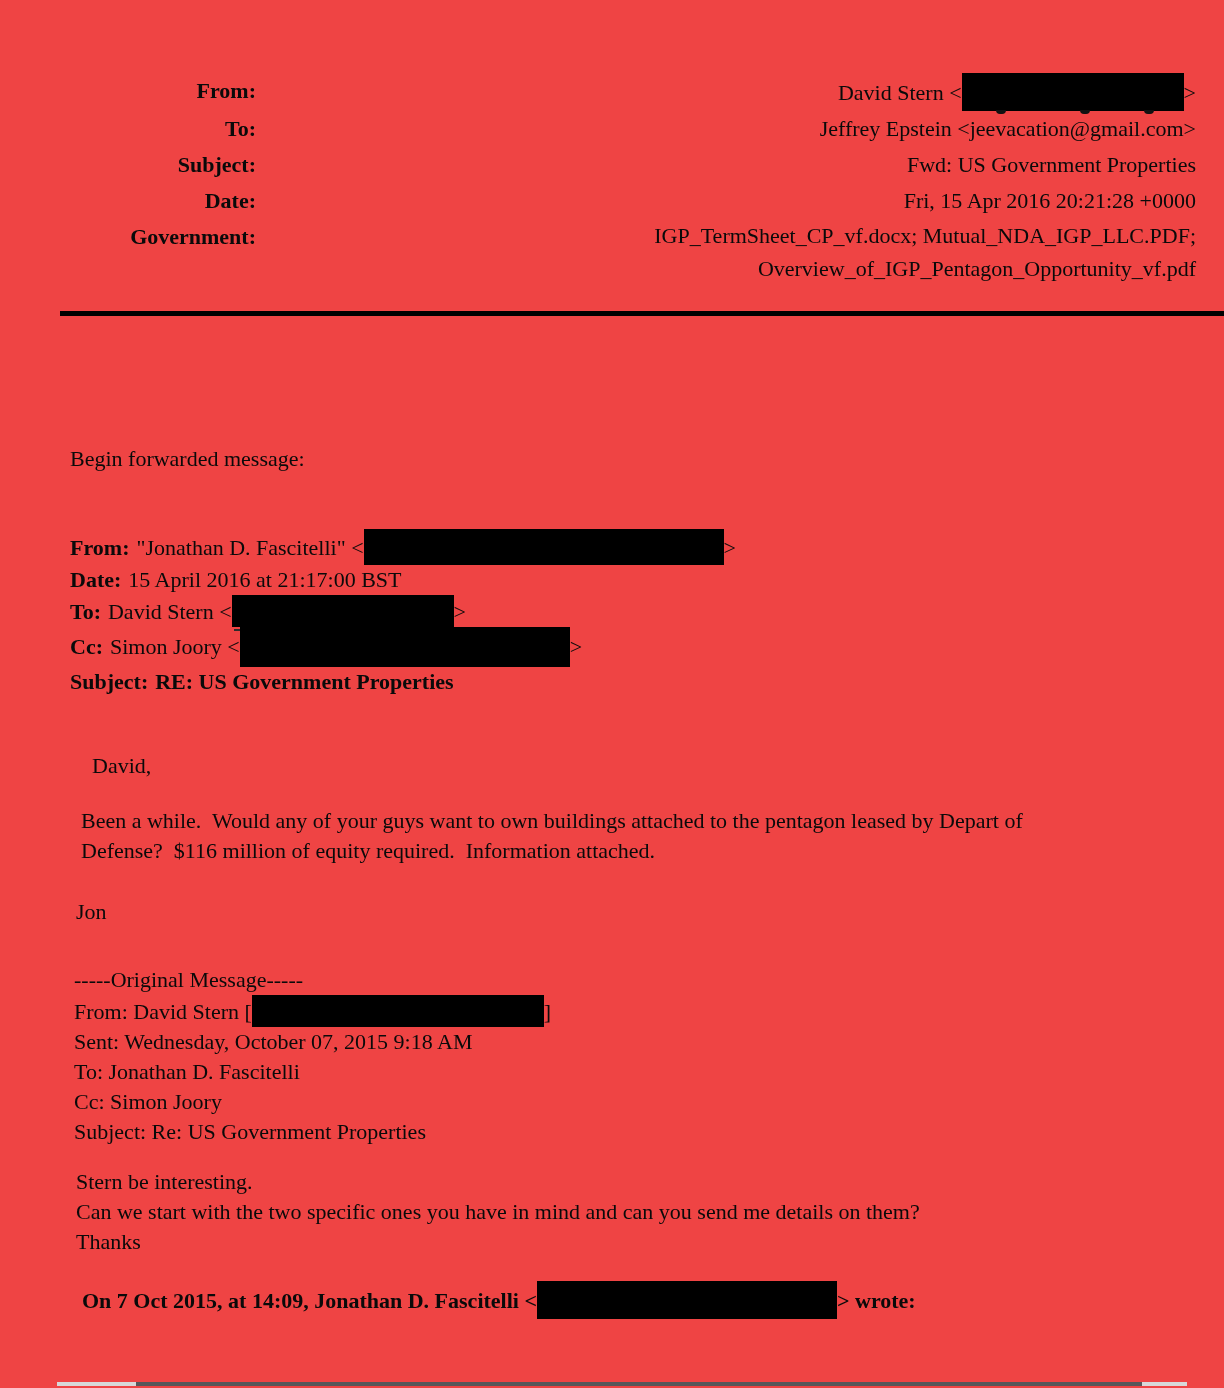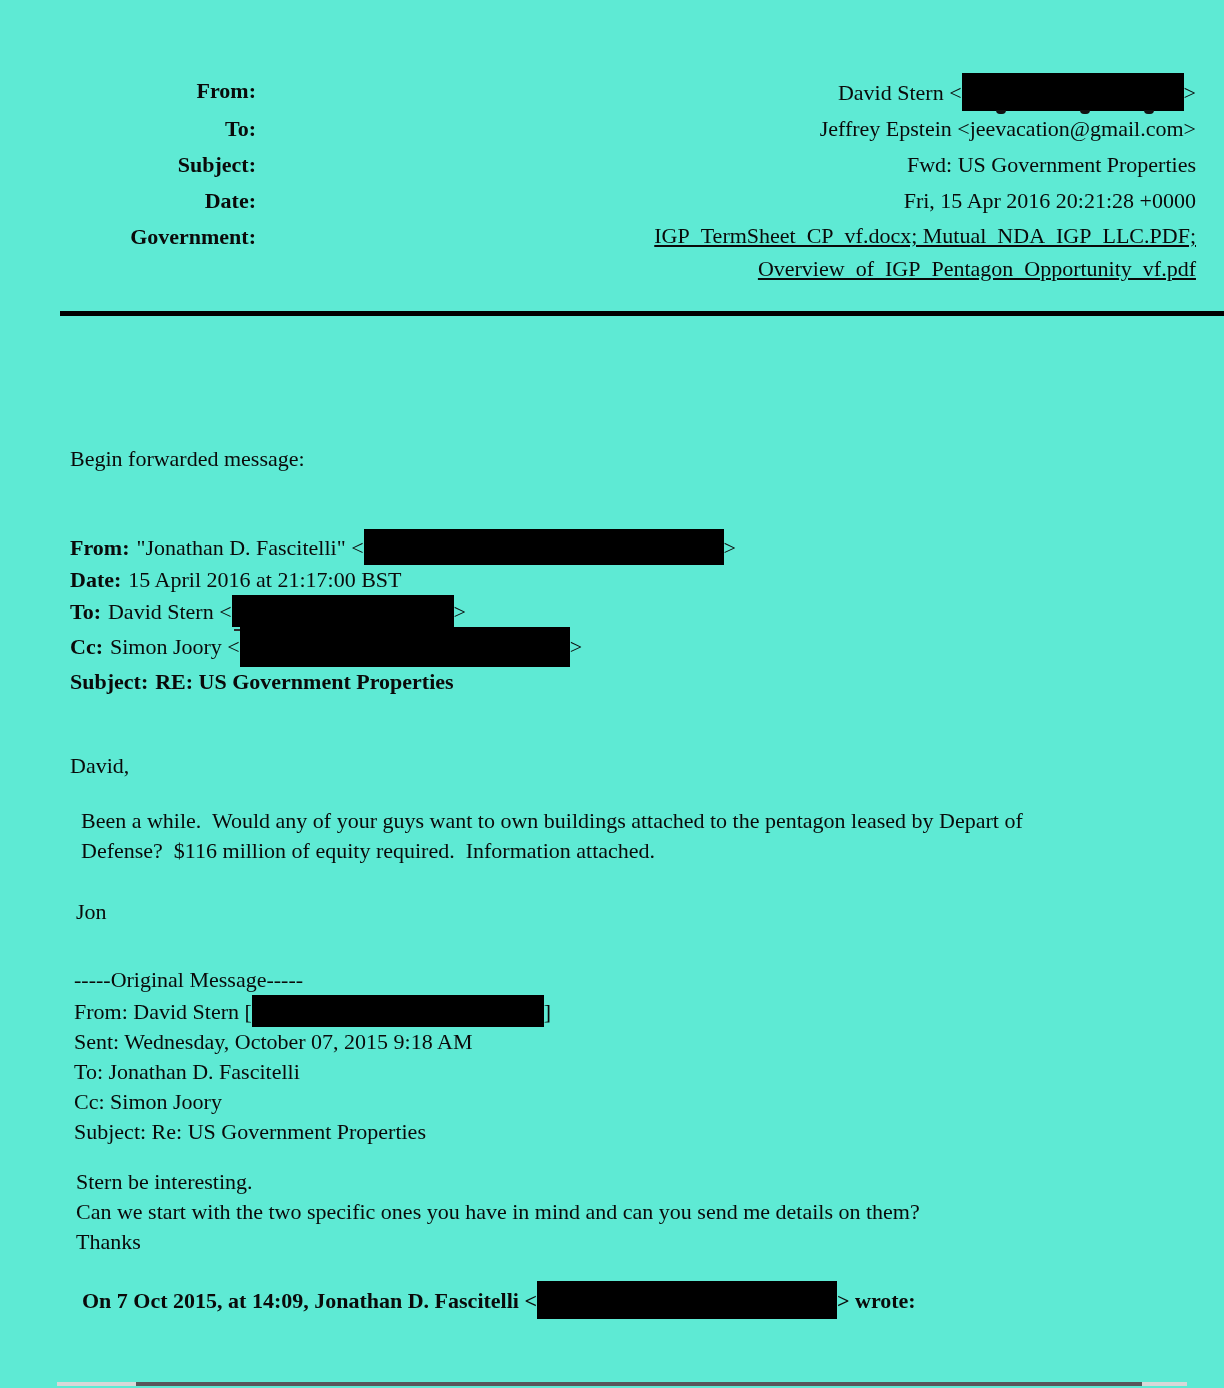--- a/index.html
+++ b/index.html
@@ -1,50 +1,50 @@
 <!DOCTYPE html>
 <html><head>
 <meta charset="utf-8">
 <style>
   html,body{margin:0;padding:0;background:#fff;}
   .page{
     position:relative;
     width:1224px;height:1388px;
-    background:#5eead4;
+    background:#ef4444;
     color:#0a0a0a;
     font-family:"Liberation Serif","DejaVu Serif",serif;
     font-size:22px;line-height:30px;
     overflow:hidden;
     box-sizing:border-box;
     padding:0 28px 0 70px;
   }
   
   .hdr{
     display:grid;
     grid-template-columns:186px auto;
     column-gap:9px;
     margin-top:73px;
     line-height:36px;
   }
   .hdr-label{font-weight:bold;text-align:right;white-space:nowrap;}
   .hdr-value{text-align:right;}
   .prewrap{white-space:pre-wrap;}
-  .att-value{line-height:33px;text-decoration:underline;}
+  .att-value{line-height:33px;}
   
   .divider{
     height:5px;background:#000;border:none;
     margin:26px -28px 0 -10px;
   }
   
   .begin-line{margin-top:128px;}
   .fwd-block{margin-top:55px;}
   .fwd-block .lbl{font-weight:bold;margin-right:7px;}
   .bold{font-weight:bold;}
   
-  .greeting{margin-top:54px;margin-left:0;}
+  .greeting{margin-top:54px;margin-left:22px;}
   .msg-para{margin-top:25px;margin-left:11px;max-width:1122px;}
   .signoff{margin-top:31px;margin-left:6px;}
   .orig-block{margin-top:38px;margin-left:4px;}
   .reply-block{margin-top:20px;margin-left:6px;}
   .quote-line{margin-top:24px;margin-left:12px;font-weight:bold;}
   
   .redact{
     display:inline-block;background:#000;
     position:relative;
   }

